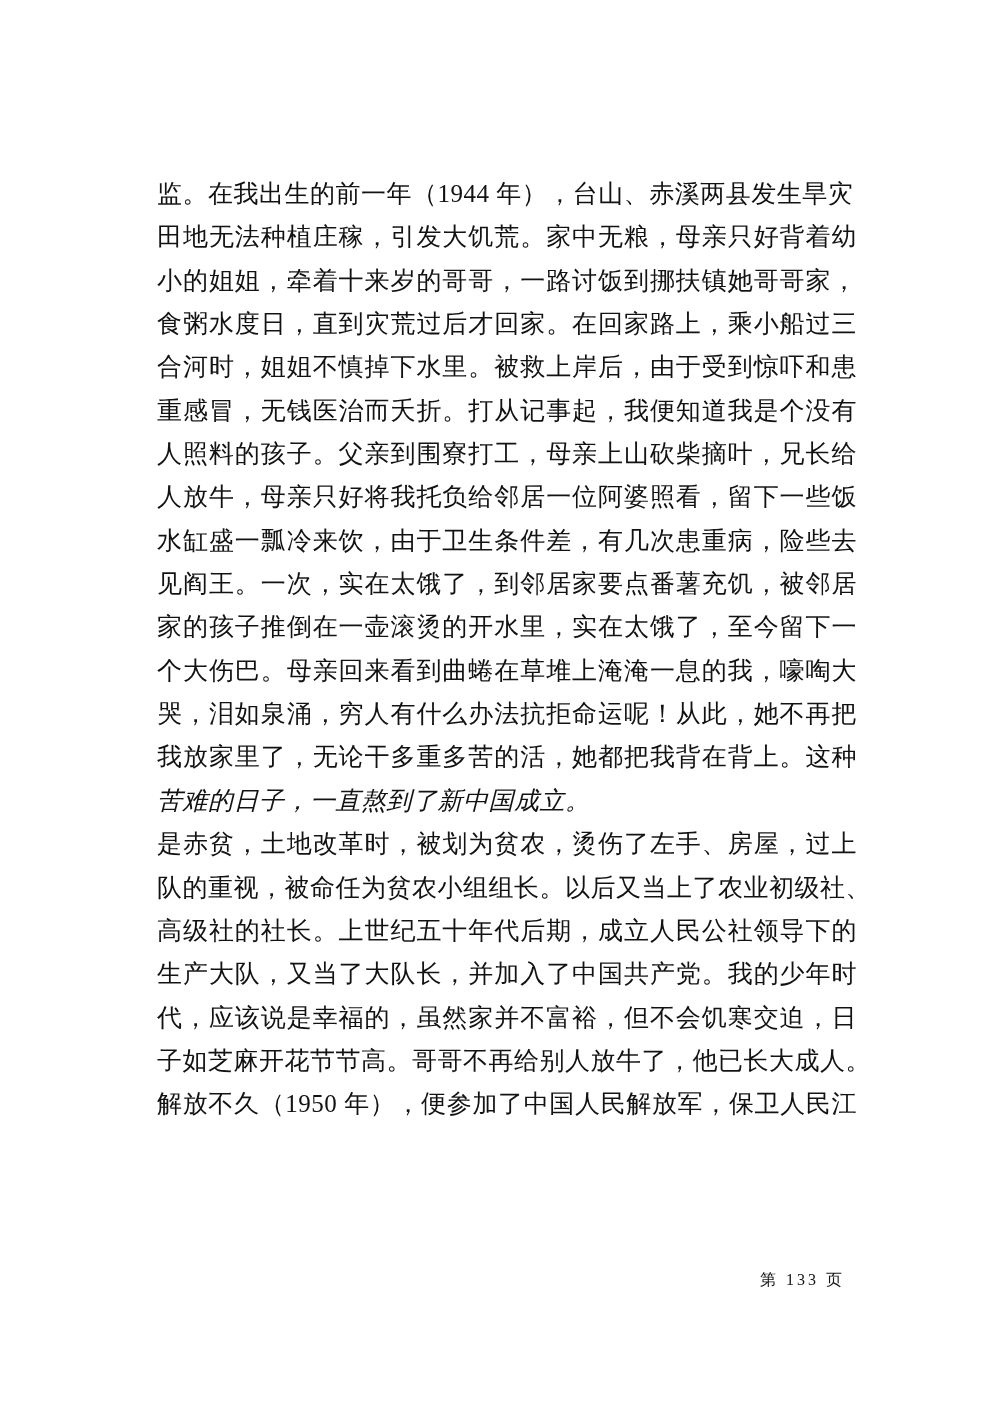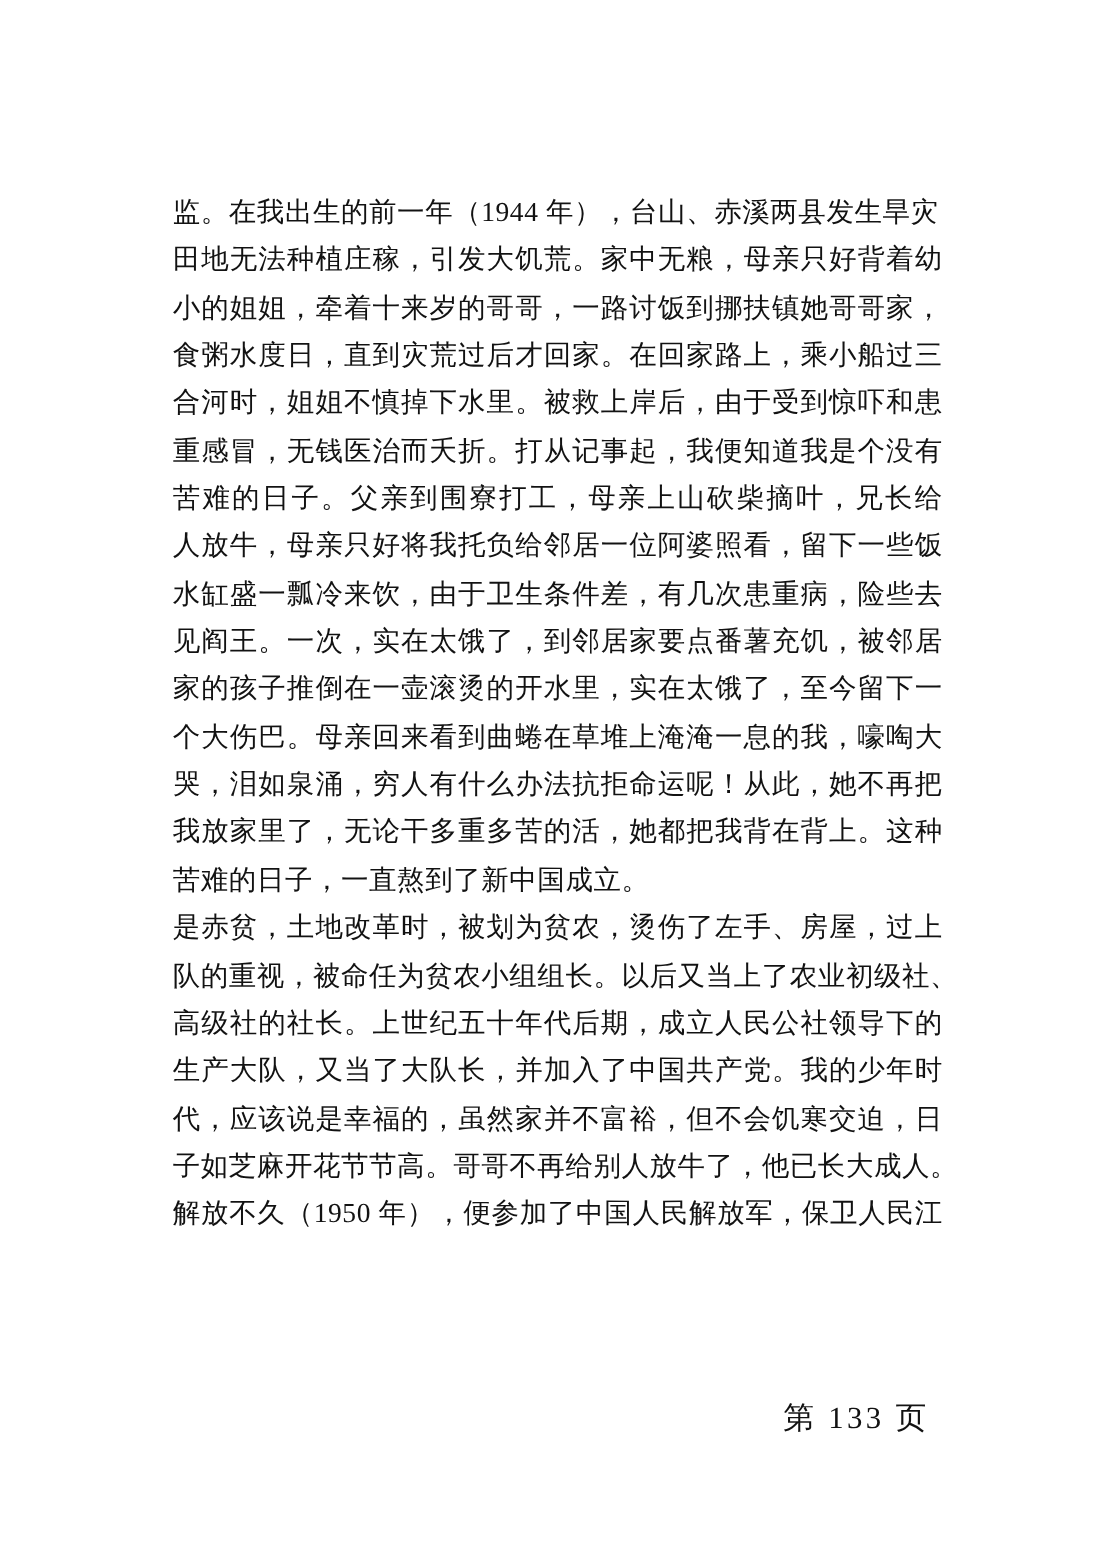--- a/index.html
+++ b/index.html
@@ -31,46 +31,47 @@
     white-space: nowrap;
     text-align: justify;
     text-align-last: justify;
     text-justify: inter-character;
     overflow: hidden;
   }
   
   .line.para-end {
     text-align: right;
     text-align-last: left;
+    font-style: italic;
   }
   
   .line.indent {
     text-indent: 2em;
   }
   .footer {
     position: absolute;
     top: 1270px;
     right: 155px;
-    font-size: 28px;
+    font-size: 16px;
     letter-spacing: 3px;
     color: #121212;
   }
 </style>
 </head>
 <body>
 
 <div class="page">
   <div class="text-block">
     <div class="line">监。在我出生的前一年（1944 年），台山、赤溪两县发生旱灾，</div>
     <div class="line">田地无法种植庄稼，引发大饥荒。家中无粮，母亲只好背着幼</div>
     <div class="line">小的姐姐，牵着十来岁的哥哥，一路讨饭到挪扶镇她哥哥家，</div>
     <div class="line">食粥水度日，直到灾荒过后才回家。在回家路上，乘小船过三</div>
     <div class="line">合河时，姐姐不慎掉下水里。被救上岸后，由于受到惊吓和患</div>
     <div class="line">重感冒，无钱医治而夭折。打从记事起，我便知道我是个没有</div>
-    <div class="line">苦难的日子。父亲到围寮打工，母亲上山砍柴摘叶，兄长给</div>
+    <div class="line">人照料的孩子。父亲到围寮打工，母亲上山砍柴摘叶，兄长给</div>
     <div class="line">人放牛，母亲只好将我托负给邻居一位阿婆照看，留下一些饭</div>
     <div class="line">水缸盛一瓢冷来饮，由于卫生条件差，有几次患重病，险些去</div>
     <div class="line">见阎王。一次，实在太饿了，到邻居家要点番薯充饥，被邻居</div>
     <div class="line">家的孩子推倒在一壶滚烫的开水里，实在太饿了，至今留下一</div>
     <div class="line">个大伤巴。母亲回来看到曲蜷在草堆上淹淹一息的我，嚎啕大</div>
     <div class="line">哭，泪如泉涌，穷人有什么办法抗拒命运呢！从此，她不再把</div>
     <div class="line">我放家里了，无论干多重多苦的活，她都把我背在背上。这种</div>
     <div class="line para-end">苦难的日子，一直熬到了新中国成立。</div>
     <div class="line">是赤贫，土地改革时，被划为贫农，烫伤了左手、房屋，过上</div>
     <div class="line">队的重视，被命任为贫农小组组长。以后又当上了农业初级社、</div>

